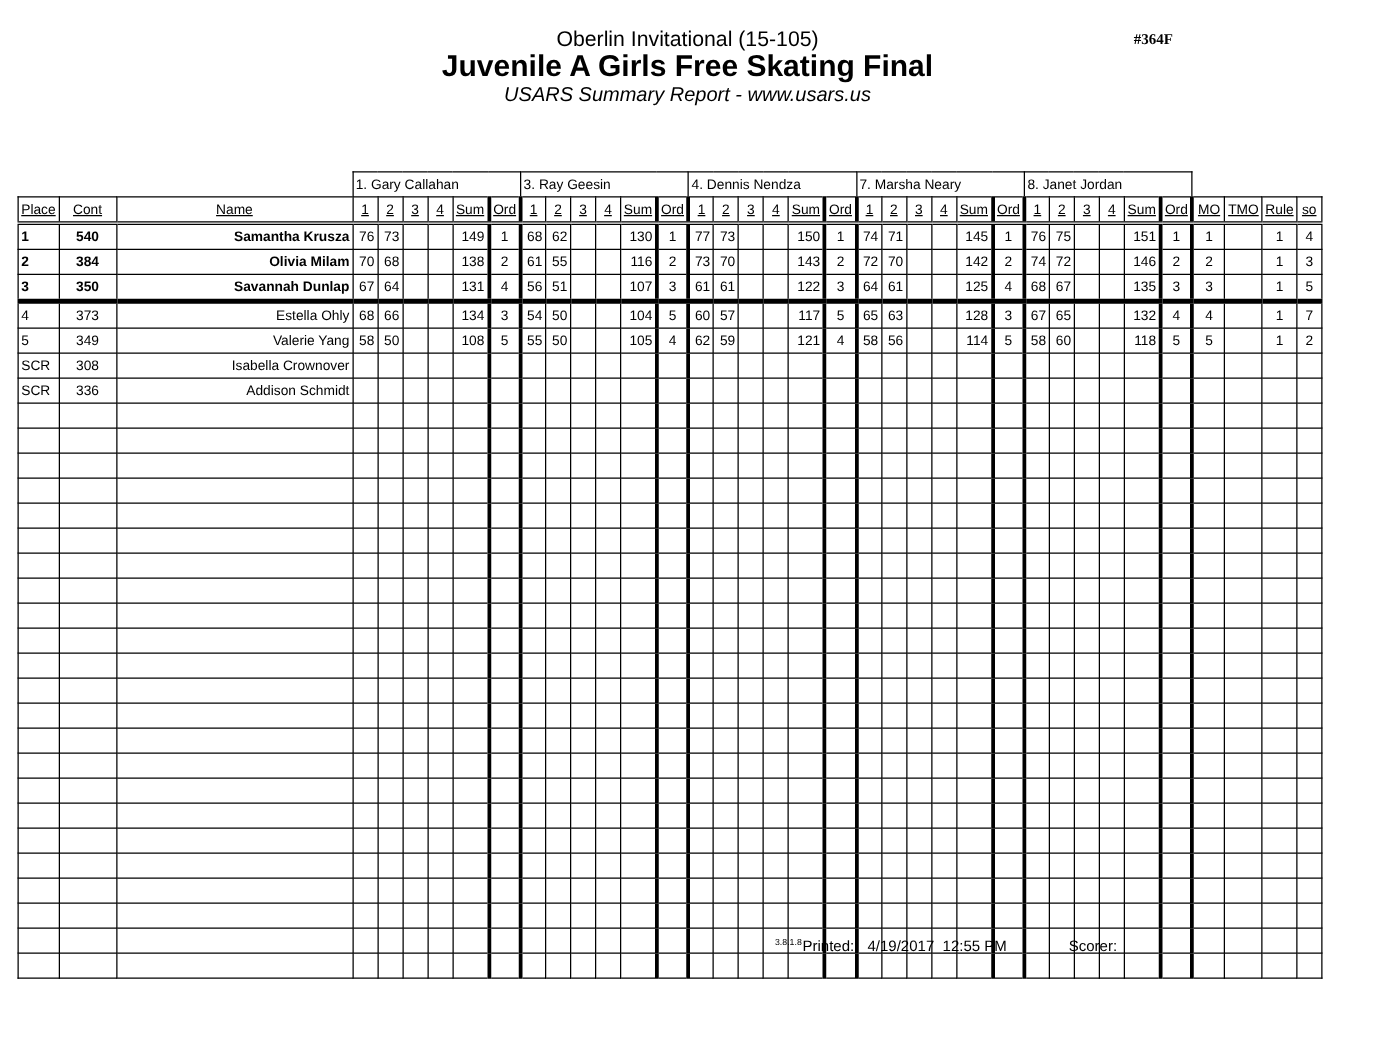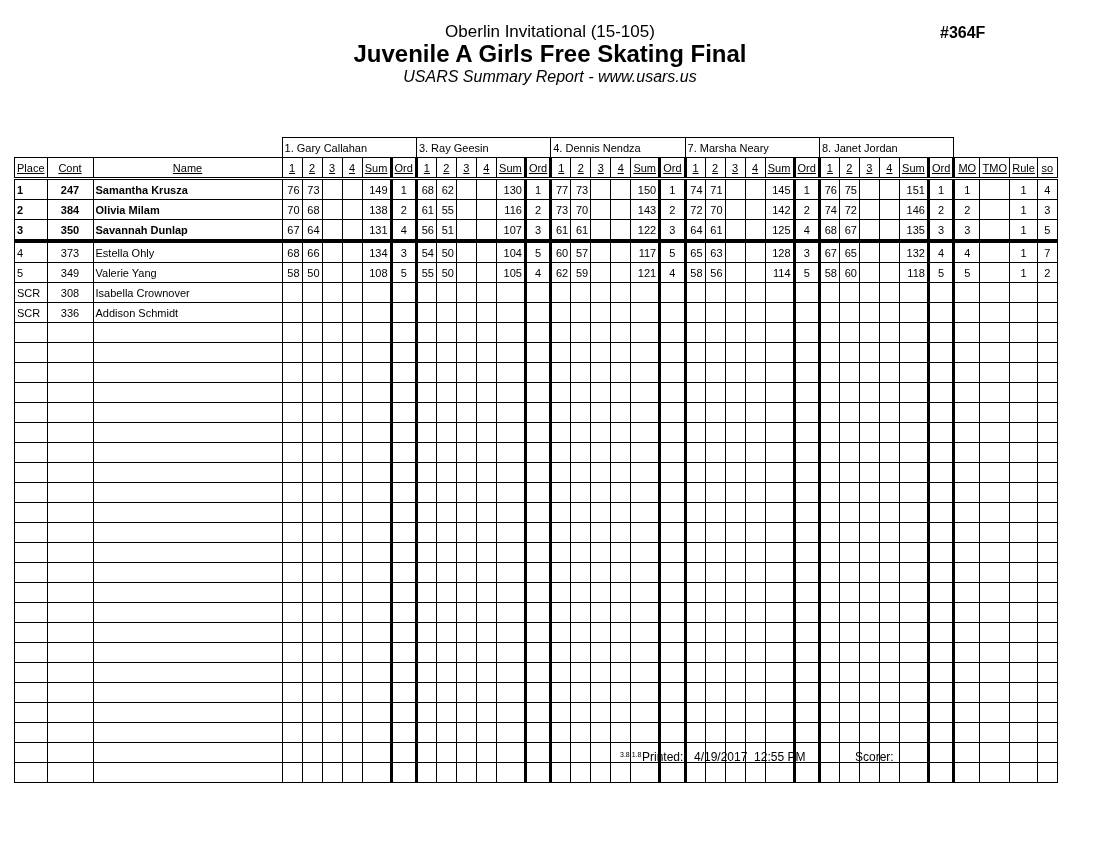--- a/index.html
+++ b/index.html
@@ -1,33 +1,33 @@
 <!DOCTYPE html>
 <html><head>
 <meta charset="utf-8">
 <style>
   html,body{margin:0;padding:0;background:#fff;}
   .page{position:relative;width:1100px;height:850px;background:#fff;color:#000;
         font-family:"Liberation Sans",sans-serif;overflow:hidden;}
   .req{position:absolute;left:28px;top:24px;font-size:11px;line-height:14px;white-space:pre;}
-  .doc-num{position:absolute;left:940px;top:24px;font-size:16px;font-weight:bold;}
+  .doc-num{position:absolute;left:907px;top:24px;font-size:12px;font-weight:bold;font-family:Liberation Serif, serif;}
   .hdr{position:absolute;left:0;top:22px;width:1100px;text-align:center;}
   .hdr .title{font-size:17px;font-weight:normal;line-height:20px;}
   .hdr .venue{font-size:15px;line-height:21px;white-space:pre;}
   .hdr .event{font-size:24px;font-weight:bold;line-height:24px;}
   .hdr .report{font-size:16px;line-height:22px;font-style:italic;}
   table.sum{position:absolute;left:14px;top:137px;border-collapse:collapse;table-layout:fixed;border-radius:20px;}
   table.sum th,table.sum td{border:1px solid #000;height:19px;padding:0 2px;
         font-size:11px;font-weight:normal;white-space:nowrap;overflow:hidden;line-height:12px;}
   tr.judge-row th.spacer{border:none;}
   th.judge-name{text-align:left;padding-left:4px;white-space:pre;}
   tr.subhead th{border-bottom:3px double #000;text-align:center;text-decoration:underline;}
   .c-place{text-align:left;padding-left:4px;}
   .c-cont{text-align:center;}
-  .c-name{text-align:left;padding-left:5px;}
+  .c-name{text-align:right;padding-left:5px;}
   .c-score,.c-sum{text-align:right;padding-right:3px;}
   .c-ord{border-left:3px solid #000 !important;border-right:3px solid #000 !important;
          text-align:center;font-weight:bold;}
   tr.subhead th.c-ord{font-weight:normal;}
   .c-tail{text-align:center;}
   tr.bold .c-place,tr.bold .c-cont,tr.bold .c-name{font-weight:bold;}
   tr.cut td{border-bottom:4px solid #000;}
   .footer{position:absolute;left:14px;top:748px;width:1040px;height:20px;font-size:12px;}
   .footer .ver{position:absolute;left:606px;top:3px;font-size:7px;}
   .footer .plabel{position:absolute;left:628px;top:2px;}
@@ -134,21 +134,21 @@
           <th class="c-ord">Ord</th>
           <th class="c-tail">MO</th>
           <th class="c-tail">TMO</th>
           <th class="c-tail">Rule</th>
           <th class="c-tail">so</th>
         </tr>
     </thead>
     <tbody id="tbody">
         <tr class="bold">
           <td class="c-place">1</td>
-          <td class="c-cont">247</td>
+          <td class="c-cont">540</td>
           <td class="c-name">Samantha Krusza</td>
           <td class="c-score">76</td>
           <td class="c-score">73</td>
           <td class="c-score"></td>
           <td class="c-score"></td>
           <td class="c-sum">149</td>
           <td class="c-ord">1</td>
           <td class="c-score">68</td>
           <td class="c-score">62</td>
           <td class="c-score"></td>

